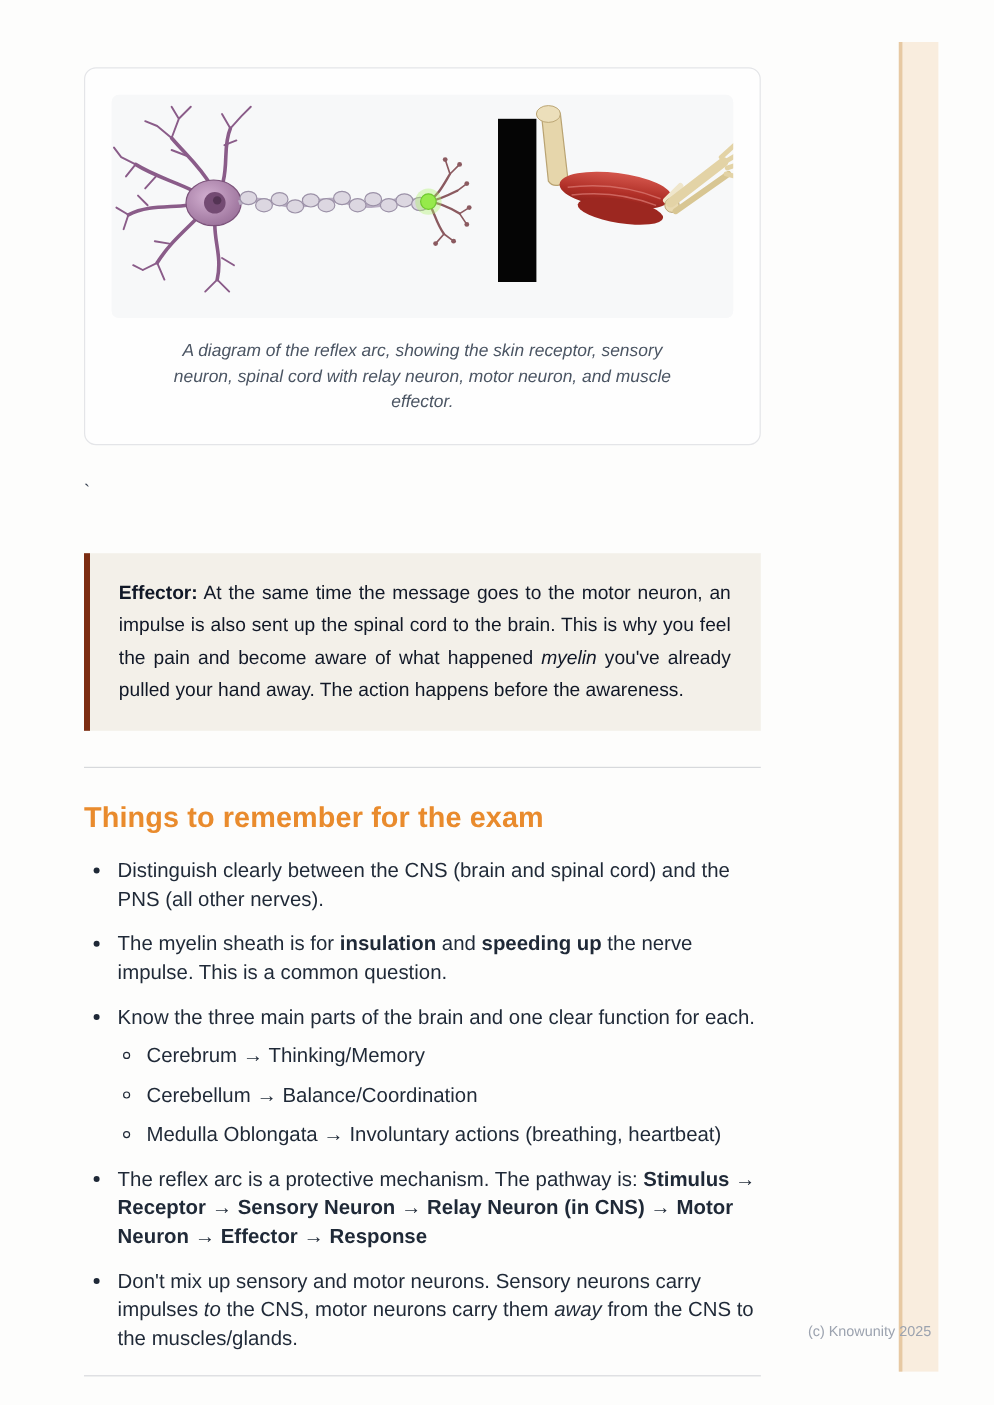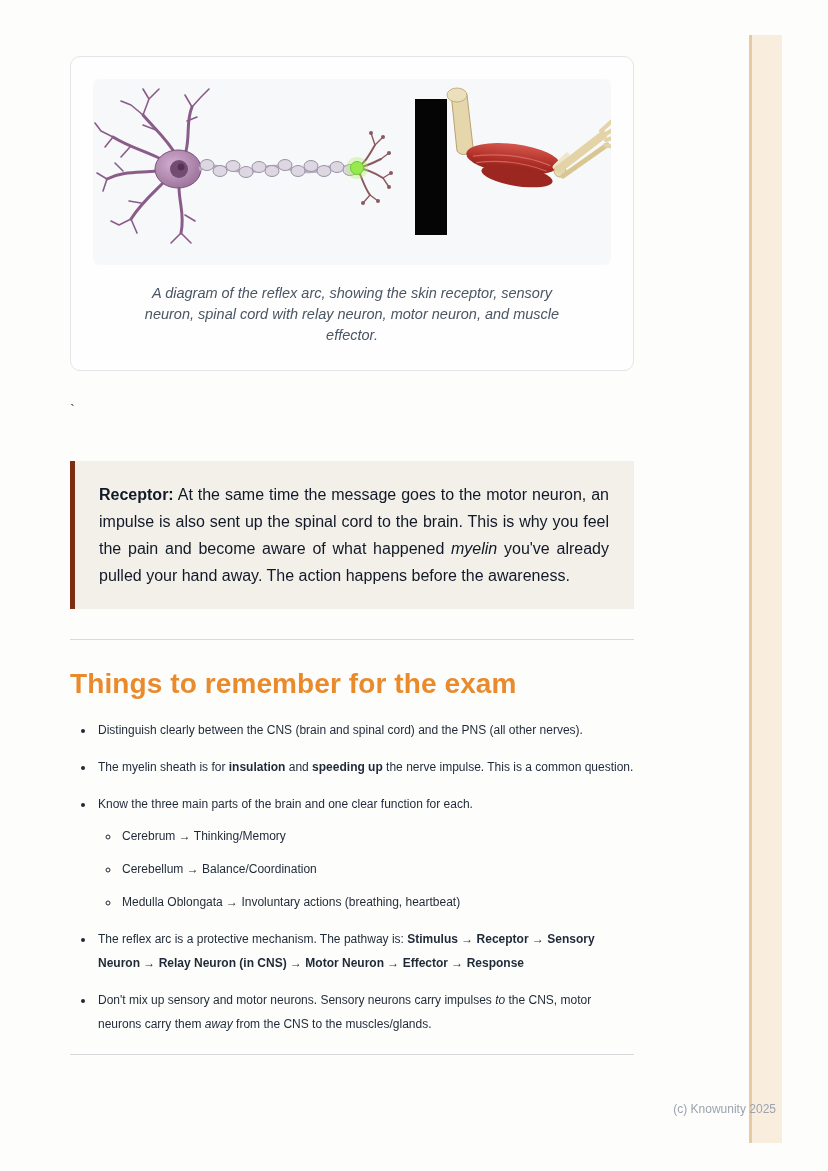--- a/index.html
+++ b/index.html
@@ -73,30 +73,30 @@
 
   .divider {
     border: none;
     border-top: 1px solid #d7d9dc;
     margin: 30px 0 0 0;
   }
   .divider.bottom { margin-top: 18px; }
 
   .section-heading {
     margin: 28px 0 0 0;
-    font-size: 28px;
+    font-size: 24px;
     font-weight: bold;
     color: #e98b2d;
     letter-spacing: 0.1px;
   }
 
   ul.main-list {
     margin: 18px 0 0 0;
     padding-left: 25px;
-    font-size: 12px;
+    font-size: 17px;
     line-height: 24px;
     color: #1f2937;
   }
   ul.main-list > li { margin-bottom: 13px; padding-left: 3px; }
   ul.sub-list {
     list-style: circle;
     margin: 8px 0 0 0;
     padding-left: 22px;
   }
   ul.sub-list > li { margin-bottom: 9px; padding-left: 2px; }
@@ -213,21 +213,21 @@
           <path d="M470,97 L514,66" stroke="#d8c693" stroke-width="5" stroke-linecap="round" fill="none"></path>
           <path d="M508,52 L519,42 M511,56 L521,50 M513,61 L522,58 M512,66 L520,68" stroke="#e3d3a6" stroke-width="4" stroke-linecap="round" fill="none"></path>
         </g>
       </svg>
     </div>
     <figcaption class="figure-caption">A diagram of the reflex arc, showing the skin receptor, sensory neuron, spinal cord with relay neuron, motor neuron, and muscle effector.</figcaption>
   </figure>
 
   <div class="stray">`</div>
 
-  <div class="callout"><strong>Receptor:</strong><span> At the same time the message goes to the motor neuron, an impulse is also sent up the spinal cord to the brain. This is why you feel the pain and become aware of what happened </span><em>myelin</em><span> you've already pulled your hand away. The action happens before the awareness.</span></div>
+  <div class="callout"><strong>Effector:</strong><span> At the same time the message goes to the motor neuron, an impulse is also sent up the spinal cord to the brain. This is why you feel the pain and become aware of what happened </span><em>myelin</em><span> you've already pulled your hand away. The action happens before the awareness.</span></div>
 
   <hr class="divider">
 
   <h2 class="section-heading">Things to remember for the exam</h2>
 
   <ul class="main-list">
     <li><span>Distinguish clearly between the CNS (brain and spinal cord) and the PNS (all other nerves).</span></li>
 
     <li><span>The myelin sheath is for </span><strong>insulation</strong><span> and </span><strong>speeding up</strong><span> the nerve impulse. This is a common question.</span></li>
 

